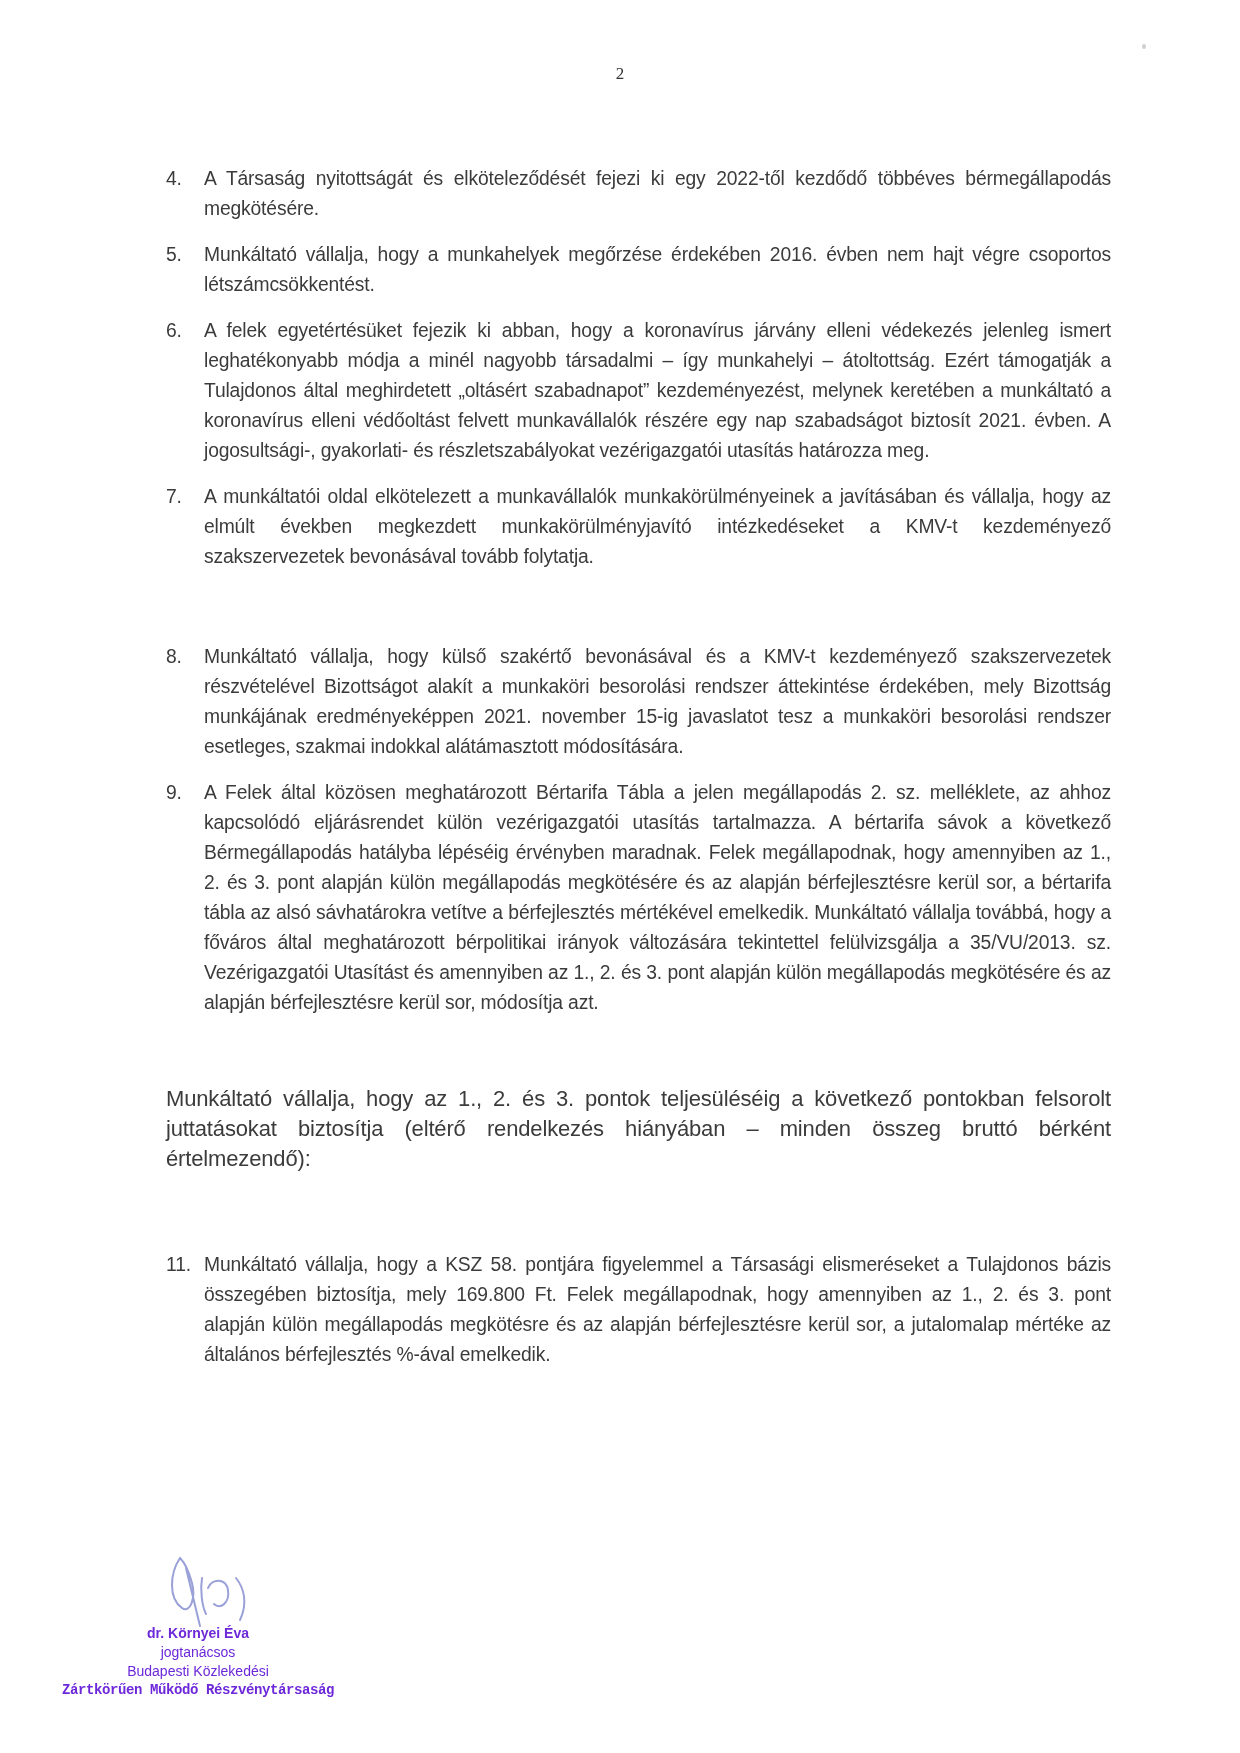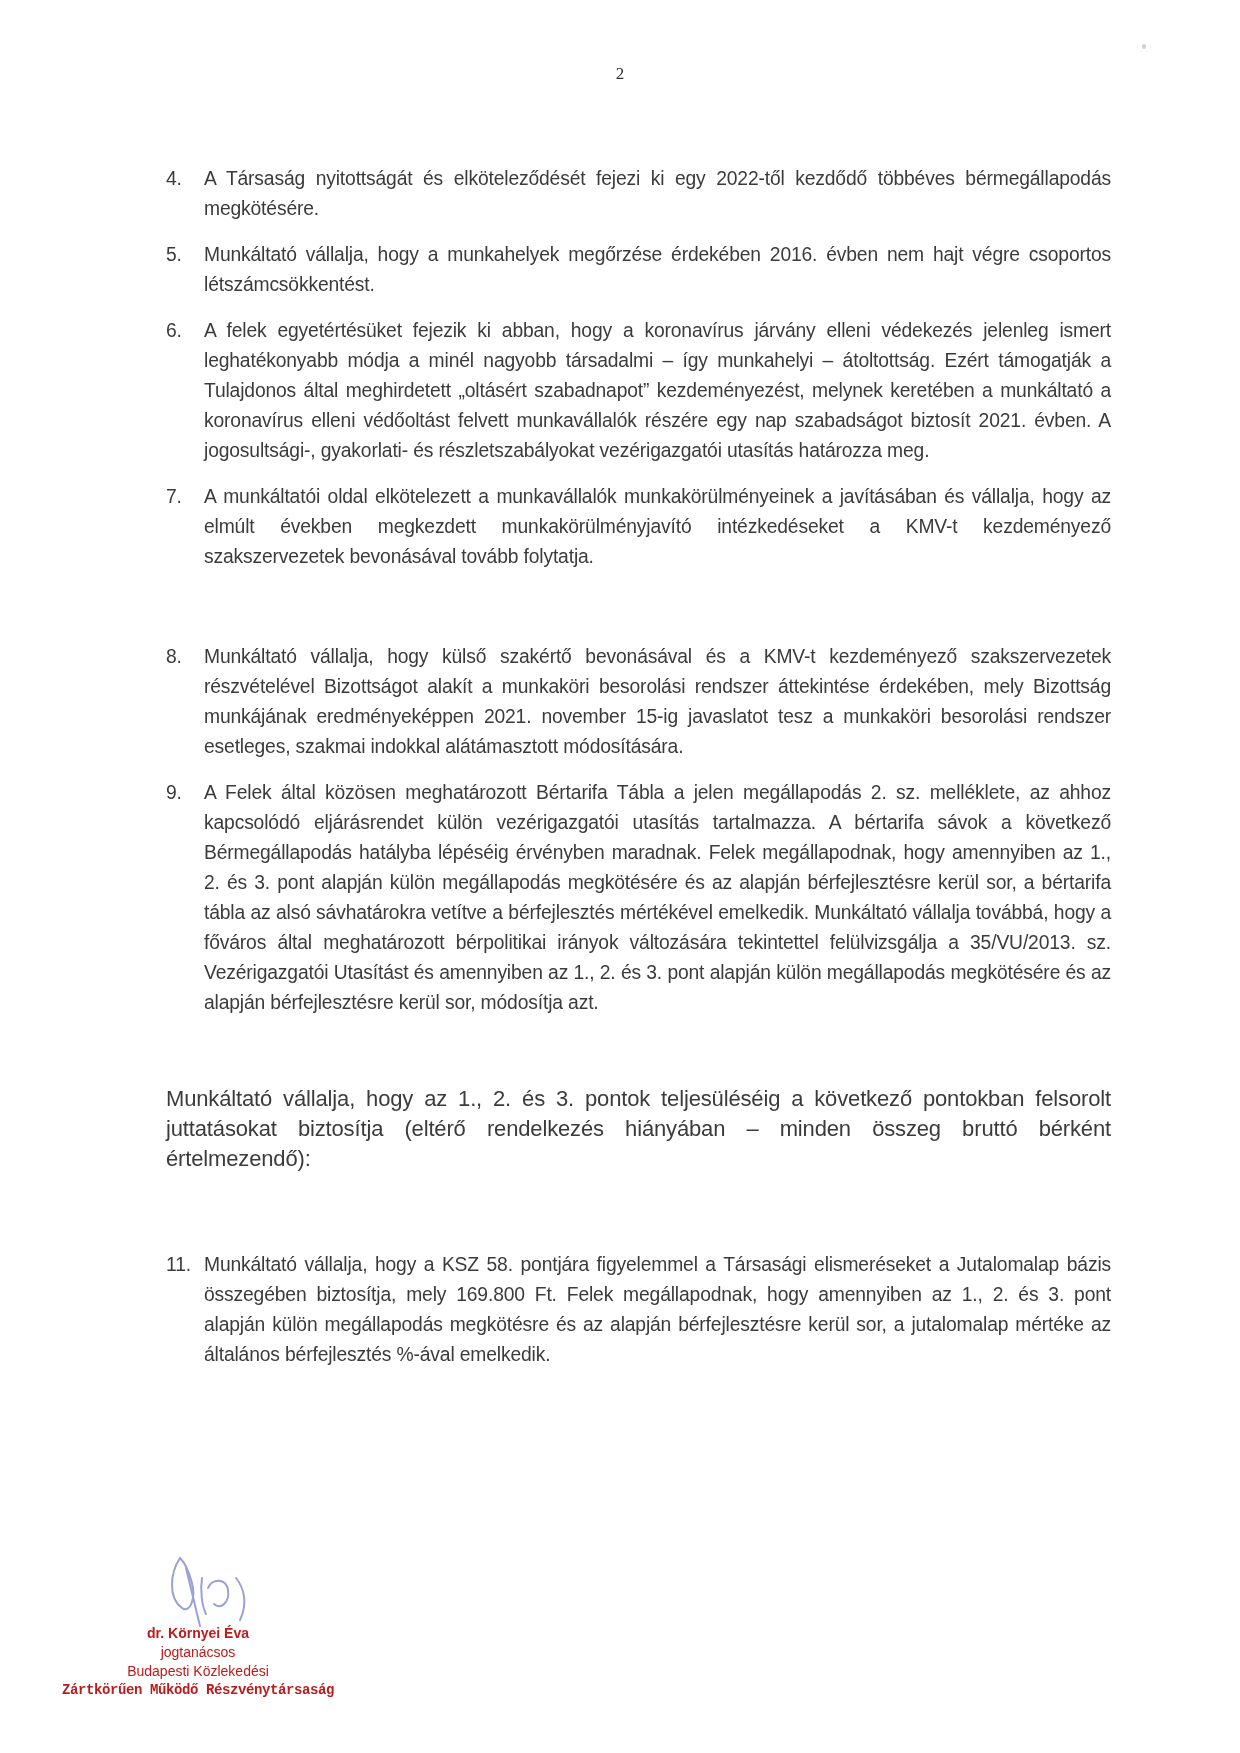--- a/index.html
+++ b/index.html
@@ -14,21 +14,21 @@
           text-align: justify; margin-bottom: 16px; letter-spacing: -0.15px; }
   .item .num { position: absolute; left: 0; top: 0; }
   .item p { margin: 0; }
   .gap-large { height: 54px; }
   .gap-xlarge { height: 50px; }
   .intro { font-size: 22px; line-height: 30px; text-align: justify; margin: 0 0 76px 0;
            letter-spacing: -0.15px; }
   b { font-weight: normal; }
   .signature { position: absolute; left: 140px; top: 1548px; width: 150px; height: 80px; }
   .stamp { position: absolute; left: 52px; top: 1624px; width: 292px; text-align: center;
-           font-family: "Liberation Sans", sans-serif; color: #b91c1c; font-size: 14px; line-height: 19px; }
+           font-family: "Liberation Sans", sans-serif; color: #6d28d9; font-size: 14px; line-height: 19px; }
   .stamp .stamp-name { font-weight: bold; }
   .stamp .stamp-company { font-weight: bold; letter-spacing: -0.4px; font-family: Liberation Mono, monospace; }
 </style>
 </head>
 <body>
 
 <div class="page-number">2</div>
 <div class="corner-mark"></div>
 
 <div class="doc">
@@ -60,21 +60,21 @@
     <span class="num">9.</span>
     <p><span>A Felek által közösen meghatározott </span><b>Bértarifa Tábla</b><span> a jelen megállapodás 2. sz. melléklete, az ahhoz kapcsolódó eljárásrendet külön vezérigazgatói utasítás tartalmazza. A bértarifa sávok a következő Bérmegállapodás hatályba lépéséig érvényben maradnak. Felek megállapodnak, hogy amennyiben az 1., 2. és 3. pont alapján külön megállapodás megkötésére és az alapján bérfejlesztésre kerül sor, a bértarifa tábla az alsó sávhatárokra vetítve a bérfejlesztés mértékével emelkedik. Munkáltató vállalja továbbá, hogy a főváros által meghatározott bérpolitikai irányok változására tekintettel felülvizsgálja a 35/VU/2013. sz. Vezérigazgatói Utasítást és amennyiben az 1., 2. és 3. pont alapján külön megállapodás megkötésére és az alapján bérfejlesztésre kerül sor, módosítja azt.</span></p>
   </div>
 
   <div class="gap-xlarge"></div>
 
   <p class="intro">Munkáltató vállalja, hogy az 1., 2. és 3. pontok teljesüléséig a következő pontokban felsorolt juttatásokat biztosítja (eltérő rendelkezés hiányában – minden összeg bruttó bérként értelmezendő):</p>
 
   <div class="item">
     <span class="num">11.</span>
-    <p><span>Munkáltató vállalja, hogy a KSZ 58. pontjára figyelemmel a Társasági elismeréseket a </span><b>Jutalomalap</b><span> bázis összegében biztosítja, mely 169.800 Ft. Felek megállapodnak, hogy amennyiben az 1., 2. és 3. pont alapján külön megállapodás megkötésre és az alapján bérfejlesztésre kerül sor, a jutalomalap mértéke az általános bérfejlesztés %-ával emelkedik.</span></p>
+    <p><span>Munkáltató vállalja, hogy a KSZ 58. pontjára figyelemmel a Társasági elismeréseket a </span><b>Tulajdonos</b><span> bázis összegében biztosítja, mely 169.800 Ft. Felek megállapodnak, hogy amennyiben az 1., 2. és 3. pont alapján külön megállapodás megkötésre és az alapján bérfejlesztésre kerül sor, a jutalomalap mértéke az általános bérfejlesztés %-ával emelkedik.</span></p>
   </div>
 </div>
 
 <svg class="signature" viewBox="0 0 150 80">
   <path d="M40 10 C30 25, 28 50, 42 60 C50 66, 56 50, 52 35 C48 20, 44 14, 40 10 M46 20 L60 78 M62 30 C60 42, 62 58, 66 66 M68 40 C72 30, 86 30, 88 42 C90 55, 80 62, 74 56 M96 30 C104 40, 108 55, 100 72" fill="none" stroke="#9aa0d8" stroke-width="2" stroke-linecap="round"></path>
 </svg>
 
 <div class="stamp">
   <div class="stamp-name">dr. Környei Éva</div>
   <div>jogtanácsos</div>

